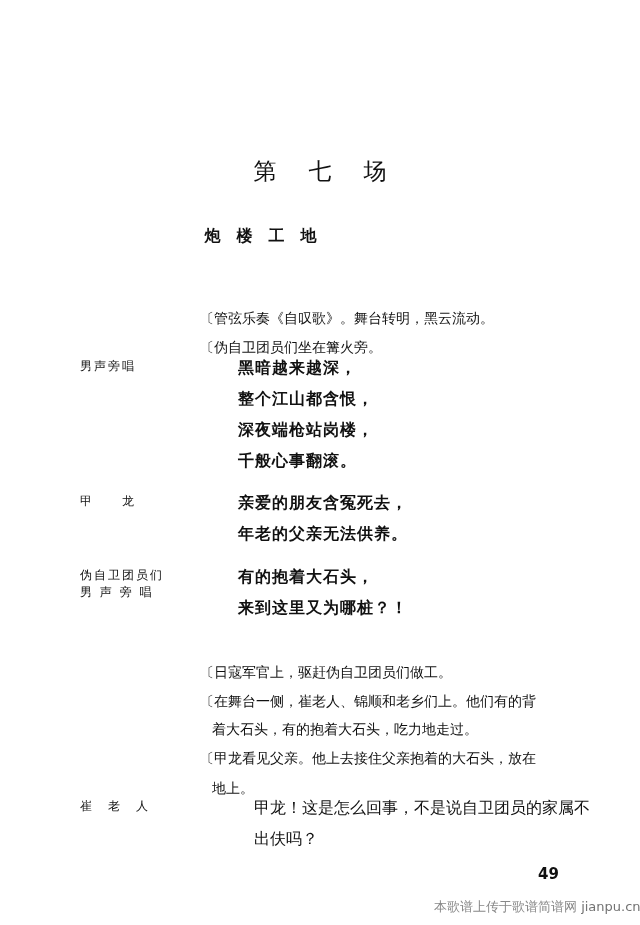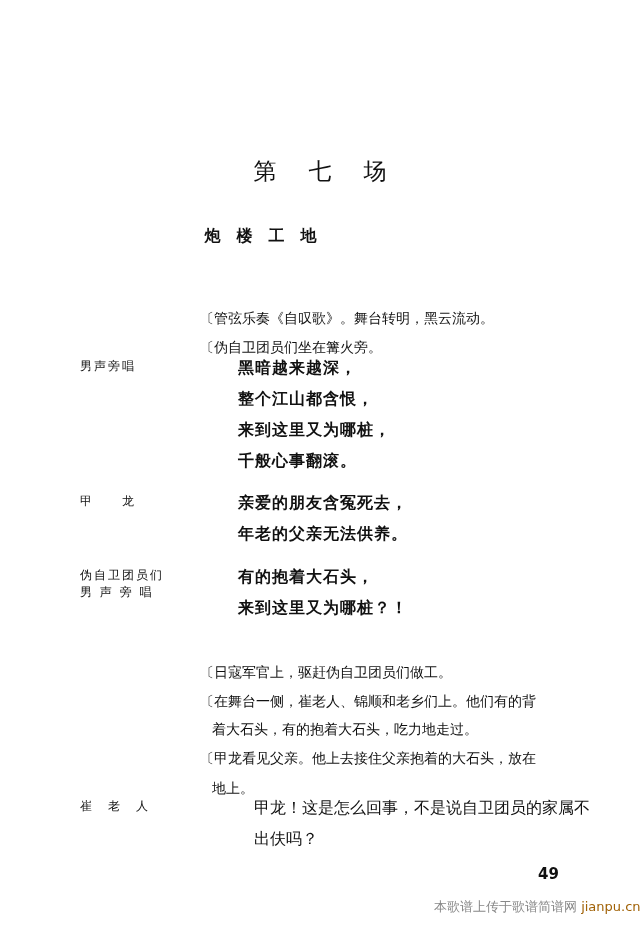--- a/index.html
+++ b/index.html
@@ -10,35 +10,35 @@
   }
   .abs { position: absolute; white-space: nowrap; }
   .scene-title { left: 0; width: 640px; top: 156px; text-align: center; font-size: 23px; letter-spacing: 32px; text-indent: 32px; }
   .scene-sub { left: 0; width: 521px; top: 226px; text-align: center; font-size: 16px; font-weight: bold; letter-spacing: 16px; text-indent: 16px; font-family: "DejaVu Sans", sans-serif; }
   .stage { font-size: 14px; left: 200px; margin-top: 24px; }
   .speaker { font-size: 12px; left: 80px; letter-spacing: 2px; }
   .lyric { font-size: 16px; font-weight: bold; left: 238px; font-family: Liberation Serif, serif; letter-spacing: 1px; }
   .dialog { font-size: 16px; left: 208px; margin-left: 46px; }
   .pagenum { left: 538px; top: 865px; font-size: 15px; font-weight: bold; font-family: "DejaVu Sans", sans-serif; }
   .watermark { left: 434px; top: 898px; font-size: 13px; color: #888; }
-  .wm-url { color: #a16207; font-family: "DejaVu Sans", sans-serif; text-align: center; }
+  .wm-url { color: #737373; font-family: "DejaVu Sans", sans-serif; text-align: center; }
 </style>
 </head>
 <body>
 
 <div class="abs scene-title">第七场</div>
 <div class="abs scene-sub">炮楼工地</div>
 
 <div class="abs stage" style="top:286px">〔管弦乐奏《自叹歌》。舞台转明，黑云流动。</div>
 <div class="abs stage" style="top:315px">〔伪自卫团员们坐在篝火旁。</div>
 
 <div class="abs speaker" style="top:358px">男声旁唱</div>
 <div class="abs lyric" style="top:358px">黑暗越来越深，</div>
 <div class="abs lyric" style="top:389px">整个江山都含恨，</div>
-<div class="abs lyric" style="top:420px">来到这里又为哪桩，</div>
+<div class="abs lyric" style="top:420px">深夜端枪站岗楼，</div>
 <div class="abs lyric" style="top:451px">千般心事翻滚。</div>
 
 <div class="abs speaker" style="top:493px">甲　　龙</div>
 <div class="abs lyric" style="top:493px">亲爱的朋友含冤死去，</div>
 <div class="abs lyric" style="top:524px">年老的父亲无法供养。</div>
 
 <div class="abs speaker" style="top:567px">伪自卫团员们</div>
 <div class="abs speaker" style="top:584px">男 声 旁 唱</div>
 <div class="abs lyric" style="top:567px">有的抱着大石头，</div>
 <div class="abs lyric" style="top:598px">来到这里又为哪桩？！</div>

